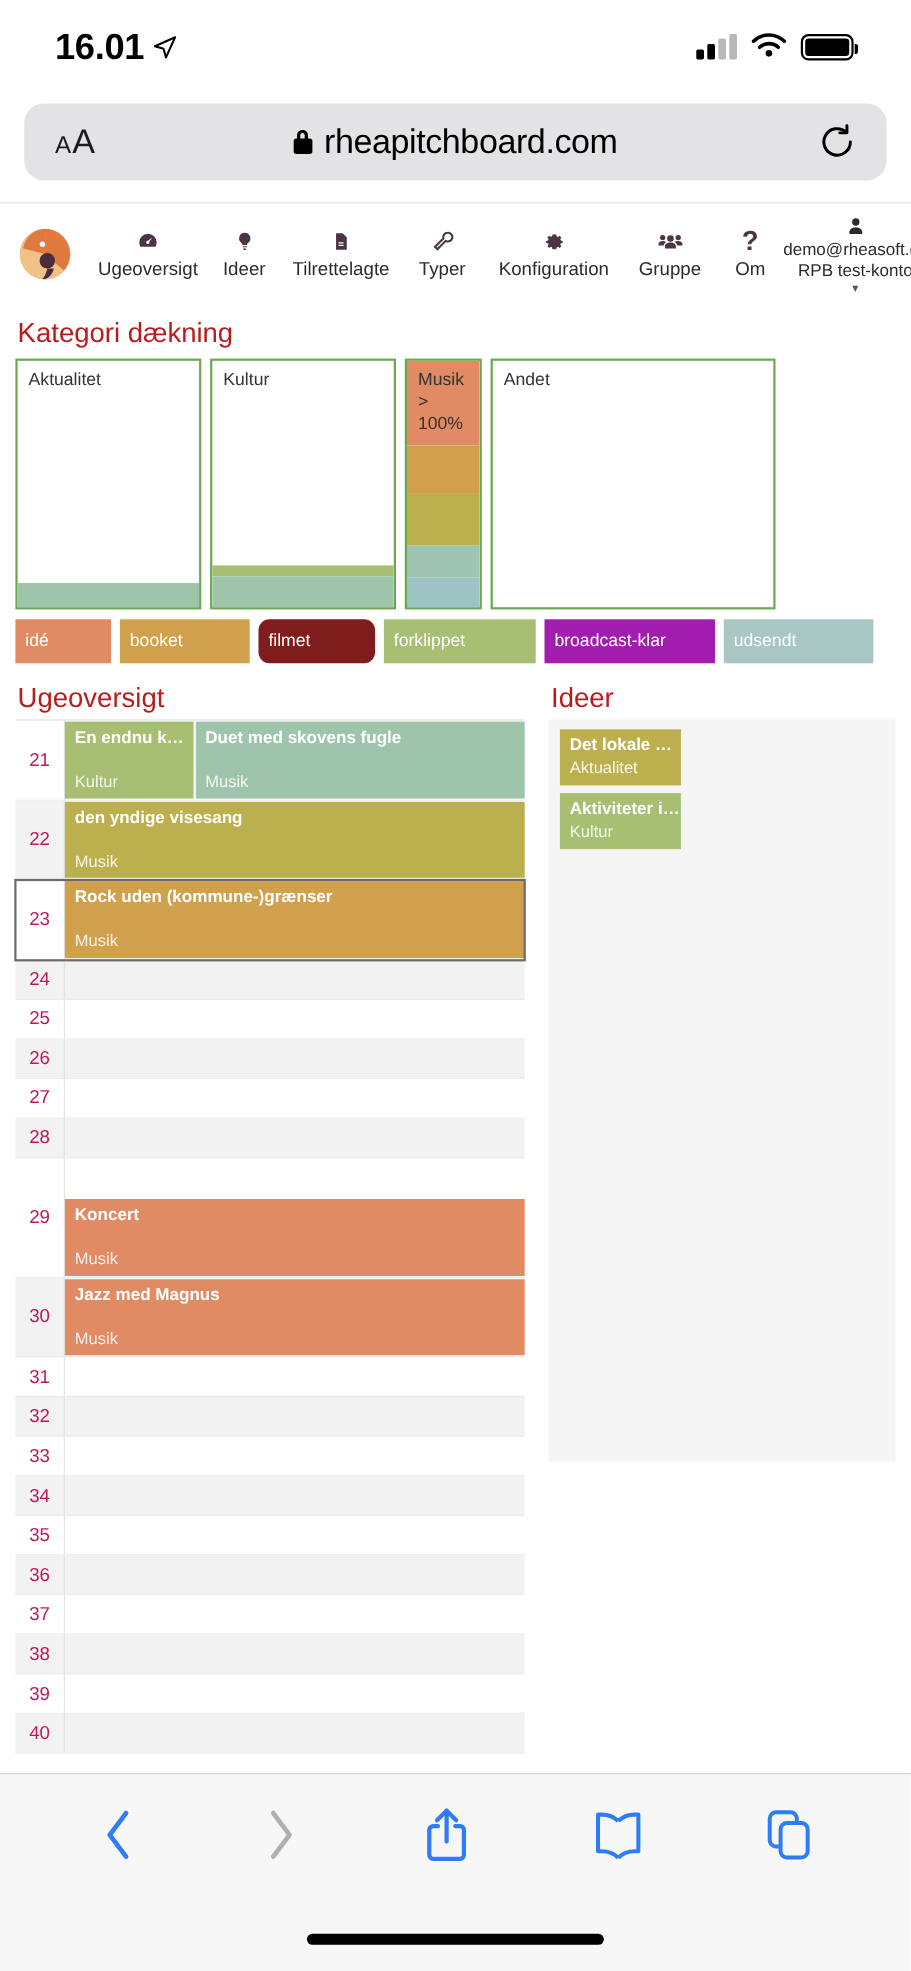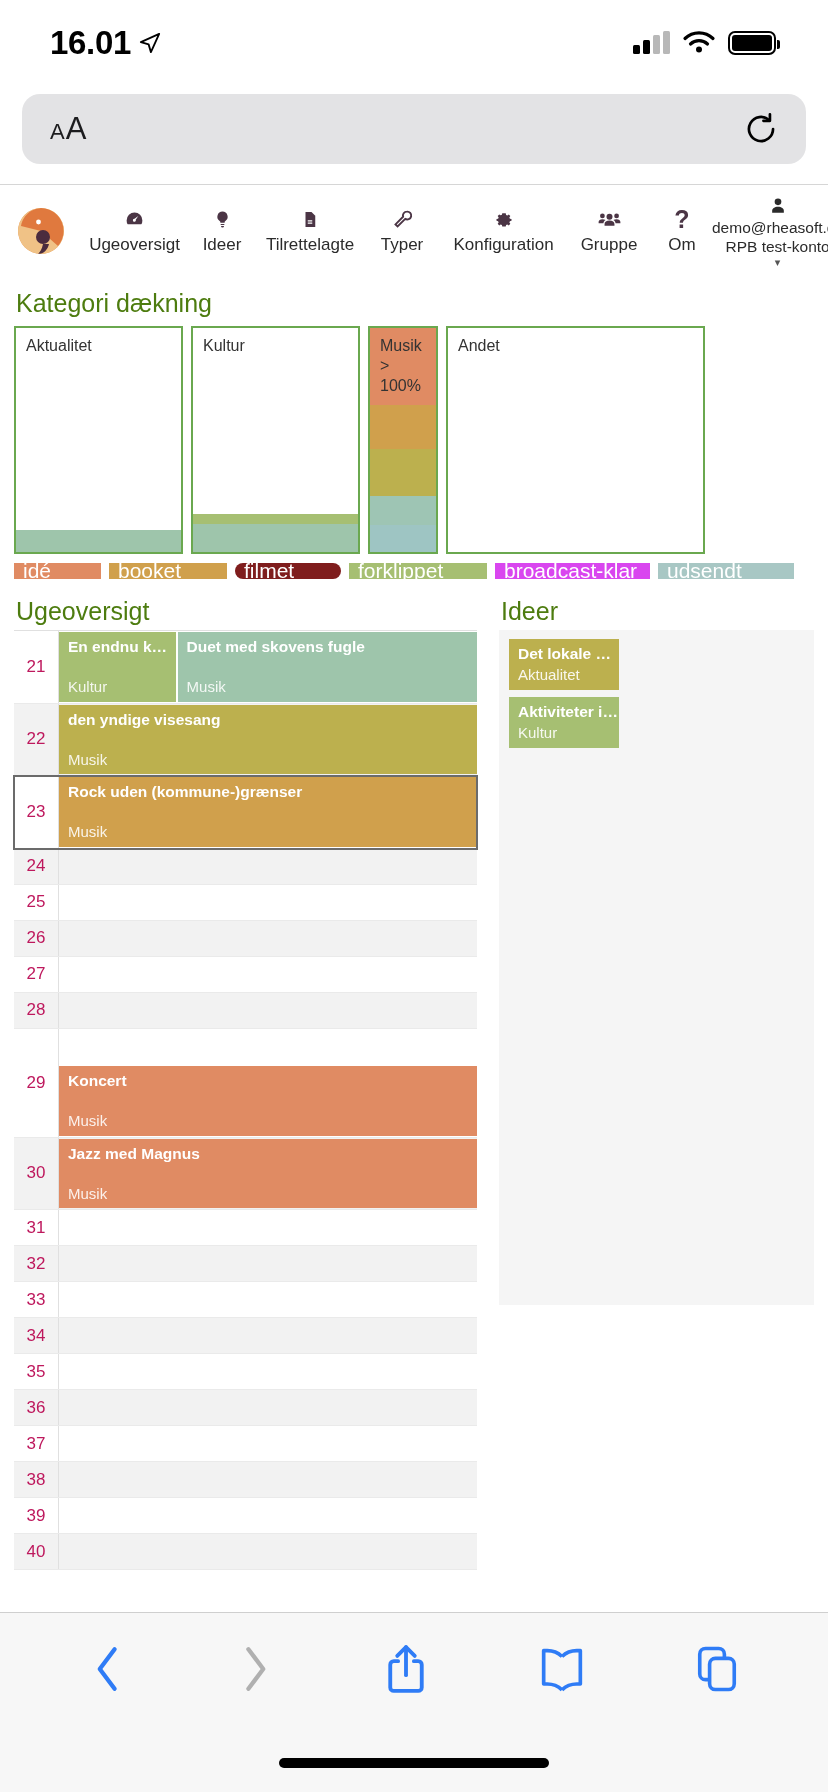--- a/index.html
+++ b/index.html
@@ -78,40 +78,40 @@
   }
   .navitem .ic { height: 24px; display: flex; align-items: center; justify-content: center; }
   .navitem .lbl { font-size: 17px; color: #2b2b2b; white-space: nowrap; }
   .acct { display:flex; flex-direction:column; align-items:center; gap:1px; margin-left:auto; padding-right:4px;}
   .acct .ic { height: 22px; }
   .acct .l1, .acct .l2 { font-size: 15.5px; color: #2b2b2b; white-space: nowrap; }
   .acct .caret { font-size: 11px; color: #555; line-height: 8px; margin-top: 1px; }
 
   
   .content { padding: 0 14px; background: #fff; }
-  .h2 { font-size: 25px; color: #4d7c0f; font-weight: 400; margin: 12px 0 8px 2px; }
+  .h2 { font-size: 25px; color: #b91c1c; font-weight: 400; margin: 12px 0 8px 2px; }
 
   
   .catrow { display: flex; gap: 8px; height: 228px; }
   .catbox {
     border: 2px solid #6aa84f; background: #fff;
     position: relative; display: flex; flex-direction: column;
     justify-content: flex-end; overflow: hidden;
   }
   .catbox .name {
     position: absolute; top: 8px; left: 10px; right: 6px;
     font-size: 16px; color: #333; line-height: 1.25; z-index: 2;
   }
   .catbox .seg { width: 100%; }
 
   
   .legend { display: flex; gap: 8px; margin-top: 9px; }
   .legitem {
-    height: 16px; display: flex; align-items: center;
-    padding-left: 9px; font-size: 21px; color: #ffffff;
+    height: 40px; display: flex; align-items: center;
+    padding-left: 9px; font-size: 16px; color: #ffffff;
   }
 
   
   .panels { display: flex; gap: 22px; align-items: flex-start; }
   .leftpanel { width: 463px; flex: 0 0 463px; }
   .rightpanel { flex: 1; }
 
   .weekgrid { border-top: 1px solid #e0e0e0; }
   .wrow { display: flex; min-height: 36px; border-bottom: 1px solid #eaeaea; }
   .wrow.alt { background: #f2f2f2; }
@@ -183,20 +183,27 @@
       </span>
   </div>
 </div>
 
 <div class="urlbar-wrap">
   <div class="urlbar">
     <span class="aa">
       <span class="s">A</span>
         <span class="b">A</span>
     </span>
+    <div class="url-center">
+      <span class="lock">
+          <span class="shackle"></span>
+          <span class="body"></span>
+        </span>
+      <span class="url-text">rheapitchboard.com</span>
+    </div>
     <span class="reload">
       <svg viewBox="0 0 24 24" width="34" height="34">
         <path d="M20.5 12a8.5 8.5 0 1 1-2.6-6.1" fill="none" stroke="#000" stroke-width="1.9" stroke-linecap="round"></path>
         <path d="M18.3 1.6v4.6h-4.6" fill="none" stroke="#000" stroke-width="1.9" stroke-linecap="round" stroke-linejoin="round"></path>
       </svg>
     </span>
   </div>
 </div>
 
 <div class="appnav">
@@ -316,21 +323,21 @@
       <div class="catbox" style="width: 259px; flex: 0 0 259px; border-color: rgb(106, 168, 79);">
         <div class="name">Andet</div>
       </div>
     </div>
 
   <div class="legend" id="legend">
       <div class="legitem" style="background: rgb(224, 139, 99); width: 87px;">idé</div>
       <div class="legitem" style="background: rgb(208, 160, 76); width: 118px;">booket</div>
       <div class="legitem" style="background: #7f1d1d; width: 106px; border-radius: 10px;">filmet</div>
       <div class="legitem" style="background: rgb(166, 191, 114); width: 138px;">forklippet</div>
-      <div class="legitem" style="background: #d946ef; width: 155px;">broadcast-klar</div>
+      <div class="legitem" style="background: #a21caf; width: 155px;">broadcast-klar</div>
       <div class="legitem" style="background: rgb(168, 199, 196); width: 136px;">udsendt</div>
     </div>
 
   <div style="display:flex;gap:22px;align-items:flex-end;margin-top:6px;">
     <div style="width:463px;flex:0 0 463px;">
       <div class="h2" style="margin-bottom:4px;">Ugeoversigt</div>
     </div>
     <div style="flex:1;">
       <div class="h2" style="margin-bottom:4px;">Ideer</div>
     </div>

